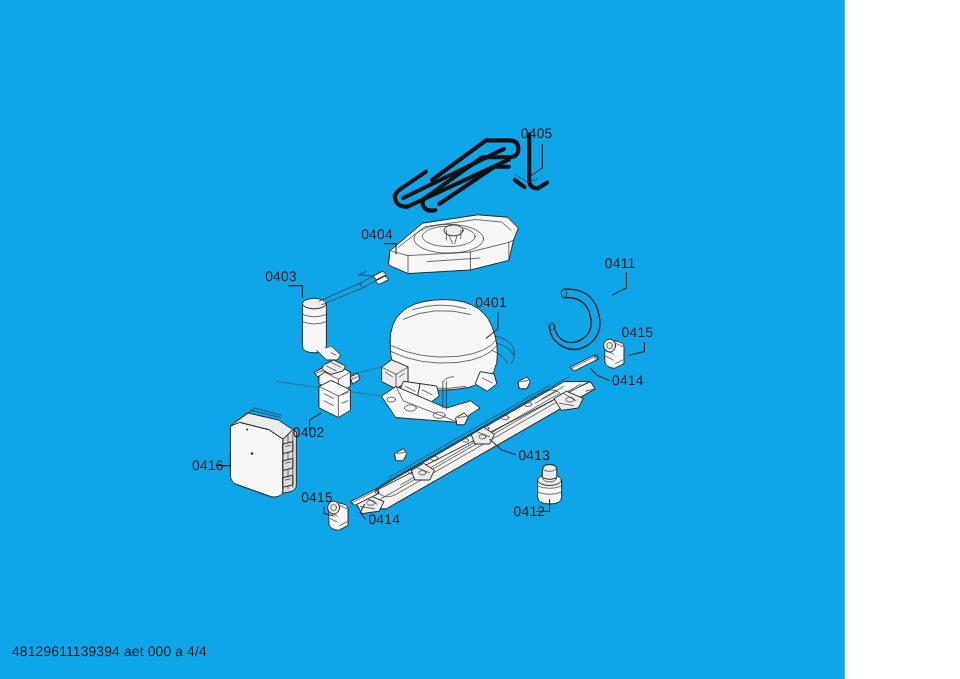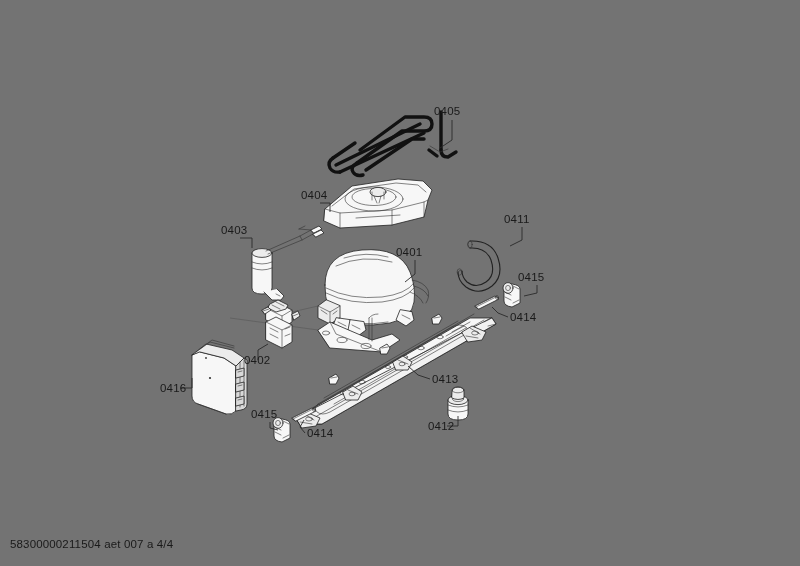--- a/index.html
+++ b/index.html
@@ -2,23 +2,23 @@
 <html><head>
 <meta charset="utf-8">
 <style>
   html, body {
     margin: 0;
     padding: 0;
     background: #ffffff;
   }
   #page {
     position: relative;
-    width: 800px;
+    width: 704px;
     height: 566px;
-    background: #737373;
+    background: #0ea5e9;
     font-family: "Liberation Sans", sans-serif;
     overflow: hidden;
   }
   #diagram-svg {
     position: absolute;
     left: 0;
     top: 0;
     width: 800px;
     height: 566px;
   }
@@ -357,15 +357,15 @@
       <text class="callout-label" x="244" y="364">0402</text>
       <text class="callout-label" x="160" y="392">0416</text>
       <text class="callout-label" x="432" y="383">0413</text>
       <text class="callout-label" x="251" y="418">0415</text>
       <text class="callout-label" x="307" y="437">0414</text>
       <text class="callout-label" x="428" y="430">0412</text>
     </g>
 
   </svg>
 
-  <div id="footer-text">58300000211504 aet 007 a 4/4</div>
+  <div id="footer-text">48129611139394 aet 000 a 4/4</div>
 
 </div>
 
 </body></html>

